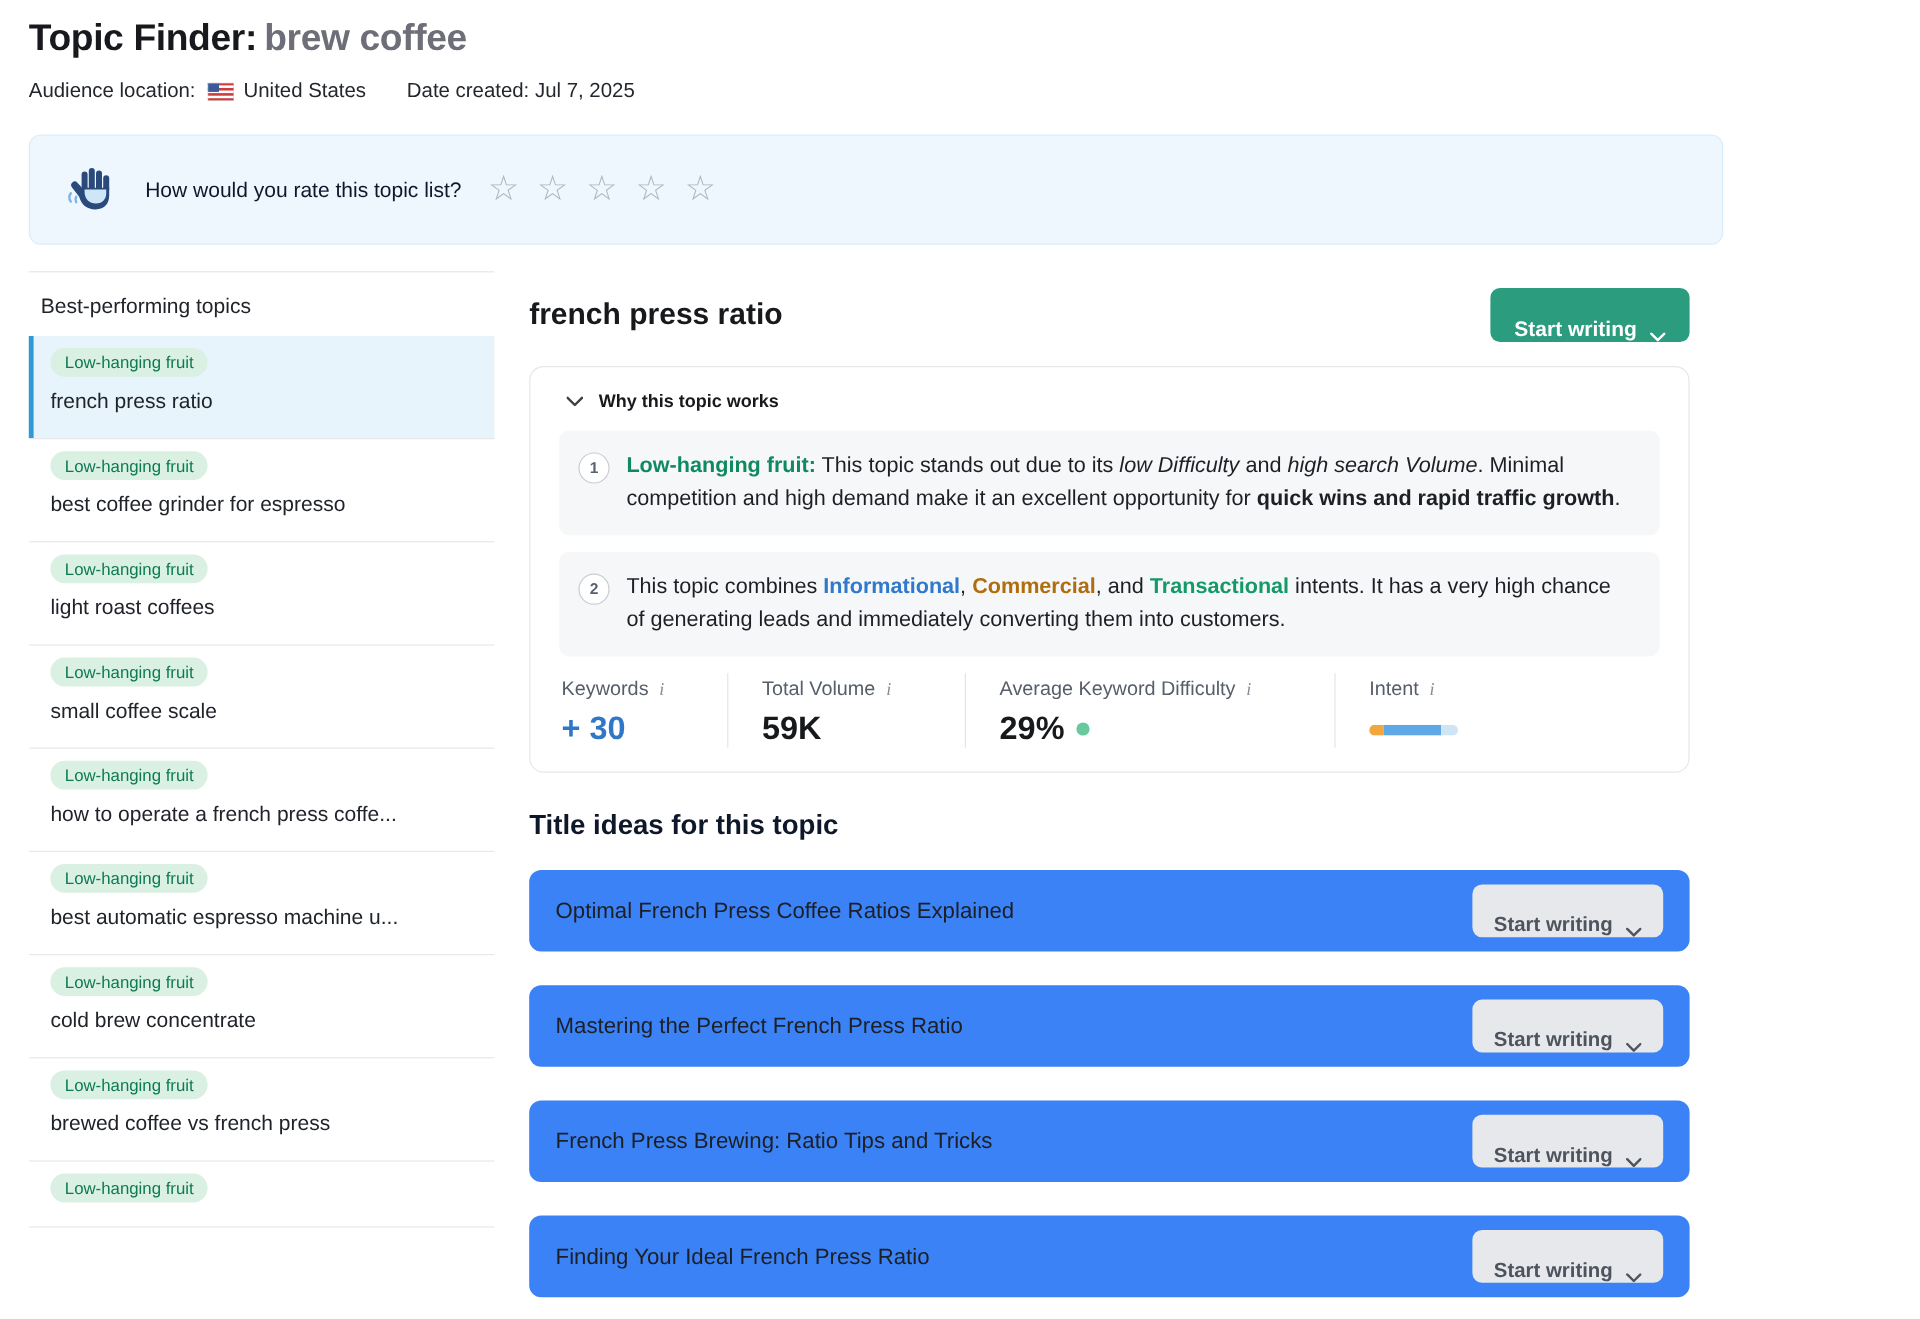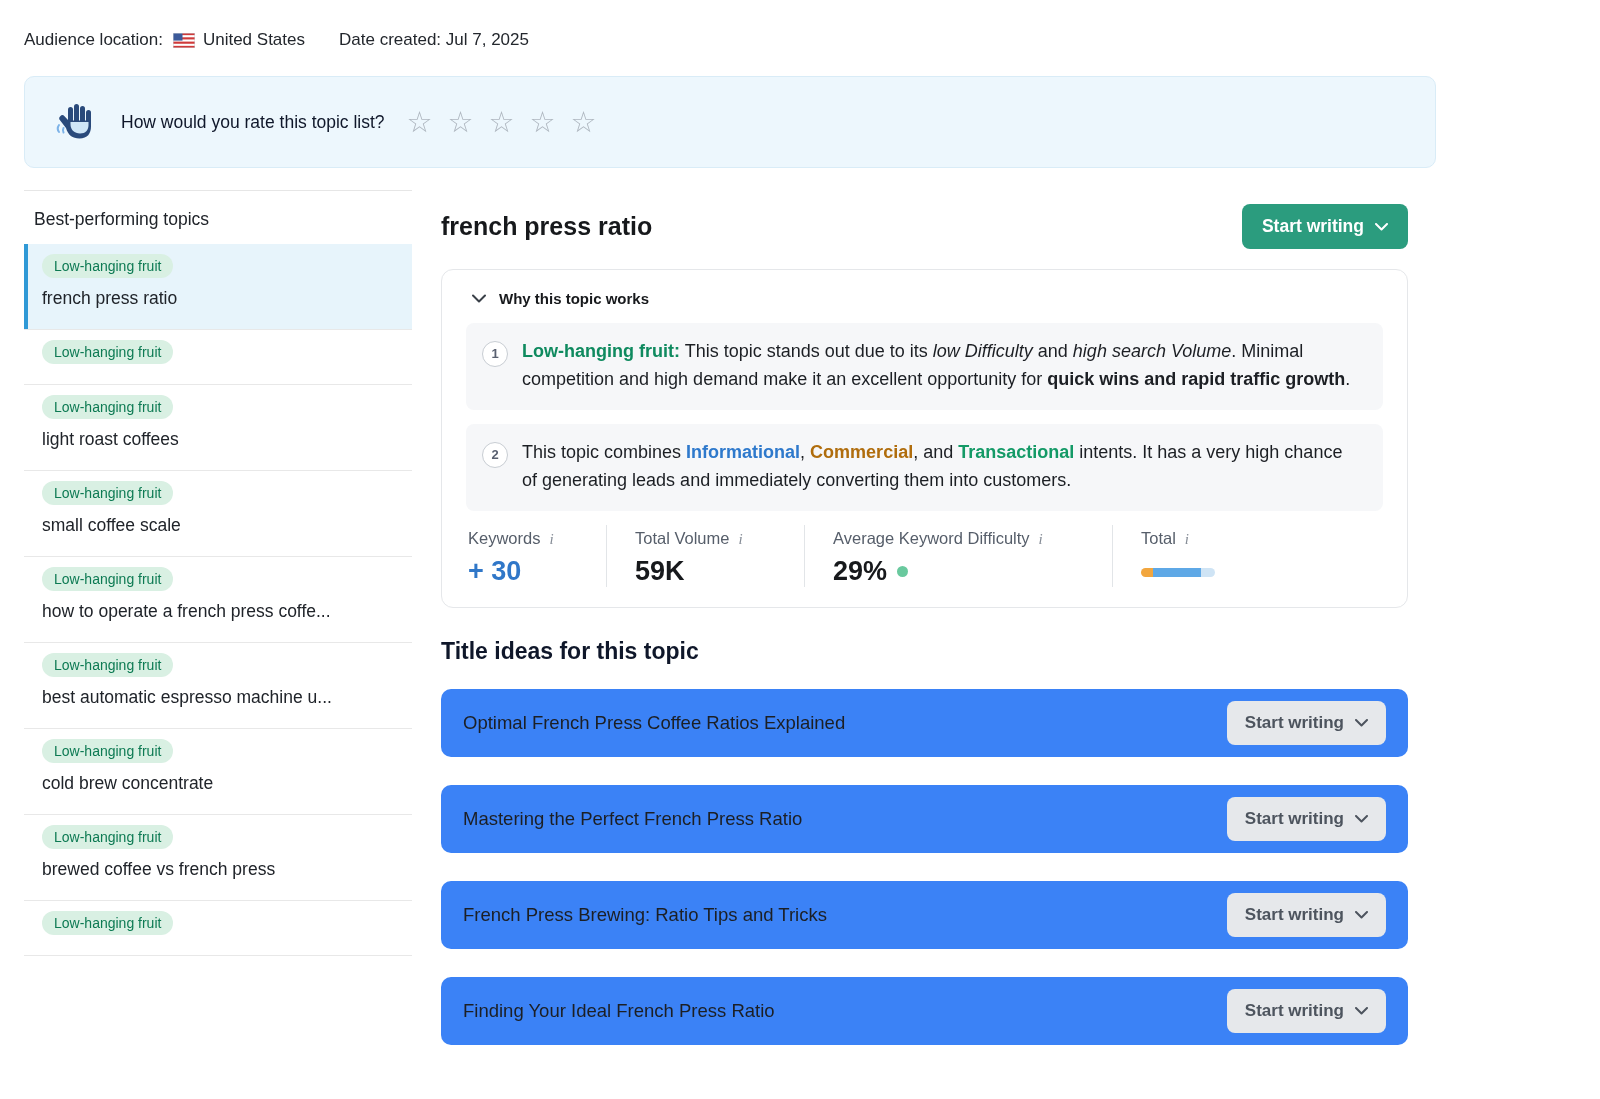--- a/index.html
+++ b/index.html
@@ -45,21 +45,21 @@
     font-size: 14px; font-weight: 500; padding: 4px 12px; border-radius: 13px;
   }
   .topic-label { display: block; margin-top: 10px; font-size: 17.5px; color: #20242a;
     white-space: nowrap; overflow: hidden; }
 
   
   .main { flex: 1; padding-left: 29px; padding-right: 28px; min-width: 0; }
   .main-header { display: flex; justify-content: space-between; align-items: center; margin: 14px 0 20px; }
   .main-header h2 { font-size: 25px; font-weight: 700; color: #17191c; }
 
-  .btn { border: none; border-radius: 8px; display: inline-flex; align-items: center; gap: 11px;
+  .btn { border: none; border-radius: 8px; display: inline-flex; align-items: flex-end; gap: 11px;
     font-family: "Liberation Sans", sans-serif; font-weight: 700; cursor: pointer; }
   .btn-green { background: #2b9c7e; color: #ffffff; height: 45px; padding: 0 20px; font-size: 17.5px; }
   .btn-gray { background: #e6e8eb; color: #4d545e; height: 44px; padding: 0 18px; font-size: 17px; }
 
   
   .why-card { border: 1px solid #e5e7ea; border-radius: 12px; padding: 20px 24px 20px; background: #fff; }
   .why-head { display: flex; align-items: center; gap: 13px; margin-bottom: 16px; }
   .why-head .title { font-size: 15px; font-weight: 700; color: #17191c; }
   .collapse-chevron { display: inline-flex; cursor: pointer; margin-left: 6px; }
 
@@ -96,20 +96,21 @@
   .ideas-heading { margin: 30px 0 24px; font-size: 23px; font-weight: 700; color: #0f172a; }
   .idea-row { background: #3b82f6; border-radius: 10px; height: 68px; display: flex; align-items: center;
     justify-content: space-between; padding: 0 22px; margin-bottom: 28px; }
   .idea-title { font-size: 18.5px; color: #1c1f24; }
 </style>
 </head>
 <body>
 
 <div class="content">
 
+  <h1 class="page-title"><span>Topic Finder:</span><span class="query">brew coffee</span></h1>
 
   <div class="meta-row">
     <span>Audience location:</span>
     <span class="flag">
       <svg width="22" height="15" viewBox="0 0 22 15">
         <rect width="22" height="15" fill="#ffffff"></rect>
         <g fill="#cf3a3a">
           <rect y="0" width="22" height="2.15"></rect>
             <rect y="4.3" width="22" height="2.15"></rect>
           <rect y="8.6" width="22" height="2.15"></rect>
@@ -154,20 +155,21 @@
 
     <aside class="sidebar">
       <div class="sidebar-title">Best-performing topics</div>
 
       <div class="topic-item selected">
         <span class="pill">Low-hanging fruit</span>
         <span class="topic-label">french press ratio</span>
       </div>
       <div class="topic-item">
         <span class="pill">Low-hanging fruit</span>
+        <span class="topic-label">best coffee grinder for espresso</span>
       </div>
       <div class="topic-item">
         <span class="pill">Low-hanging fruit</span>
         <span class="topic-label">light roast coffees</span>
       </div>
       <div class="topic-item">
         <span class="pill">Low-hanging fruit</span>
         <span class="topic-label">small coffee scale</span>
       </div>
       <div class="topic-item">
@@ -243,21 +245,21 @@
               <span>Average Keyword Difficulty</span>
               <span class="info-i">i</span>
             </div>
             <div class="stat-value">
               <span>29%</span>
               <span class="kd-dot"></span>
             </div>
           </div>
           <div class="stat stat-intent">
             <div class="stat-label">
-              <span>Total</span>
+              <span>Intent</span>
               <span class="info-i">i</span>
             </div>
             <div class="intent-bar">
               <span class="seg-orange"></span>
               <span class="seg-blue"></span>
               <span class="seg-light"></span>
             </div>
           </div>
         </div>
       </section>

